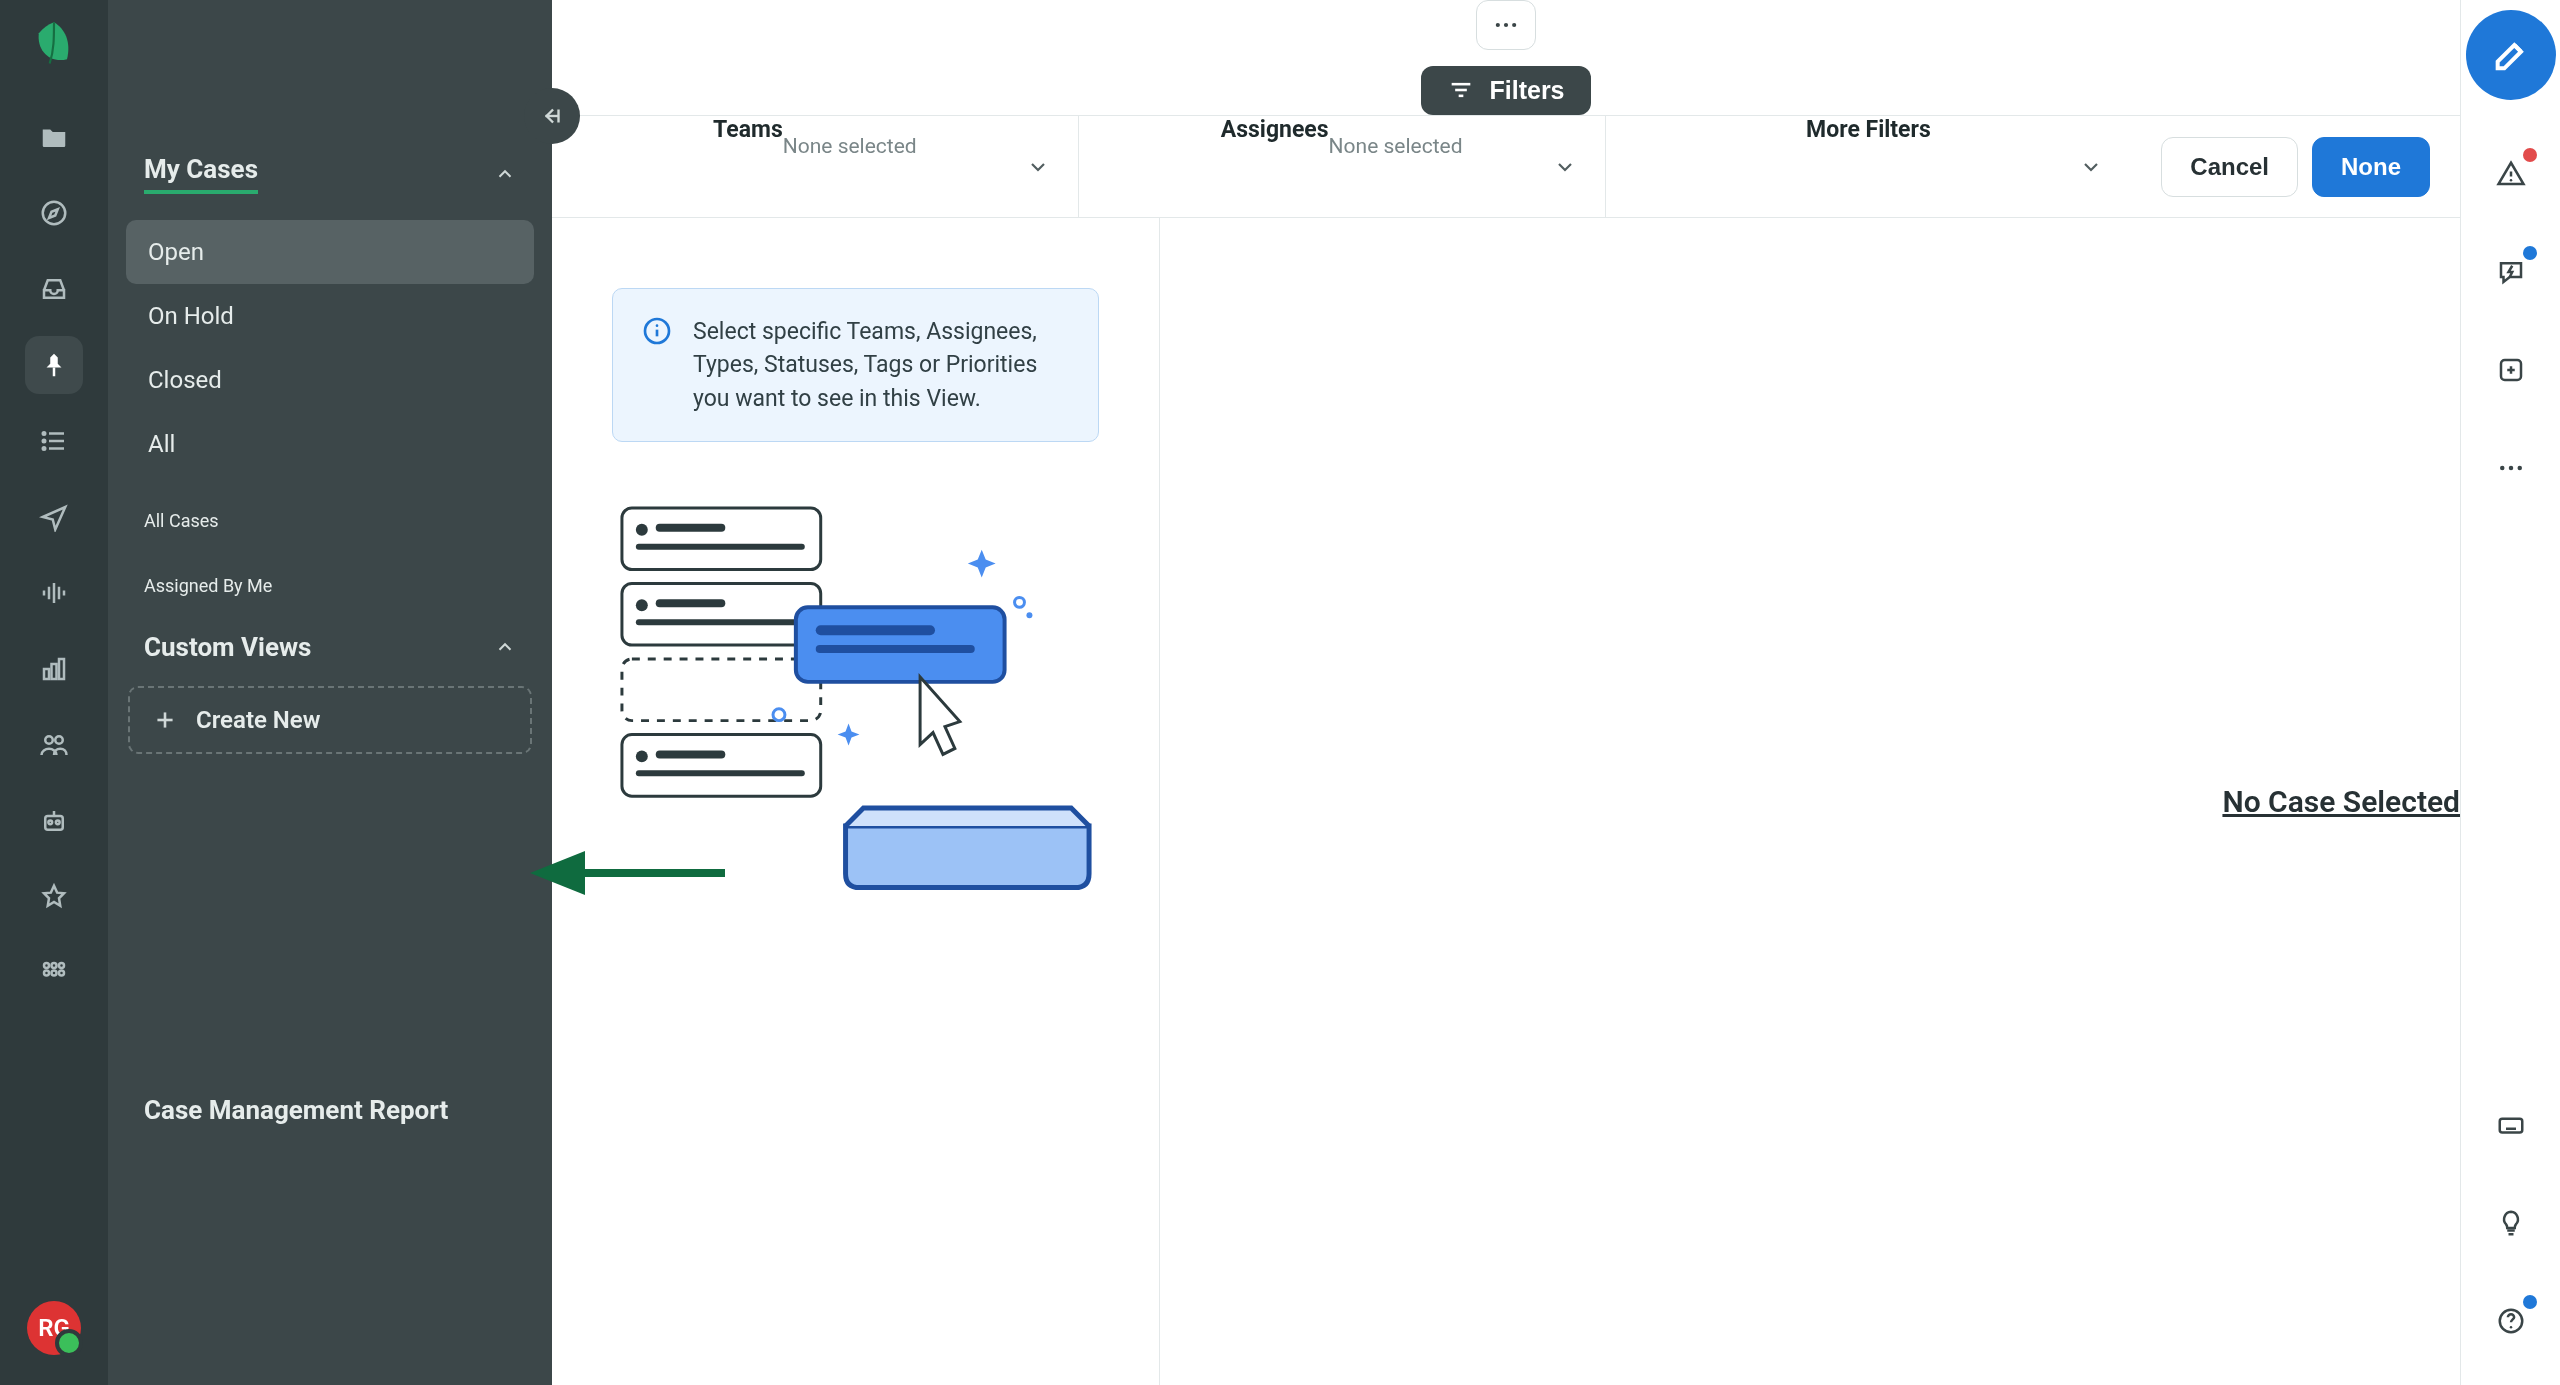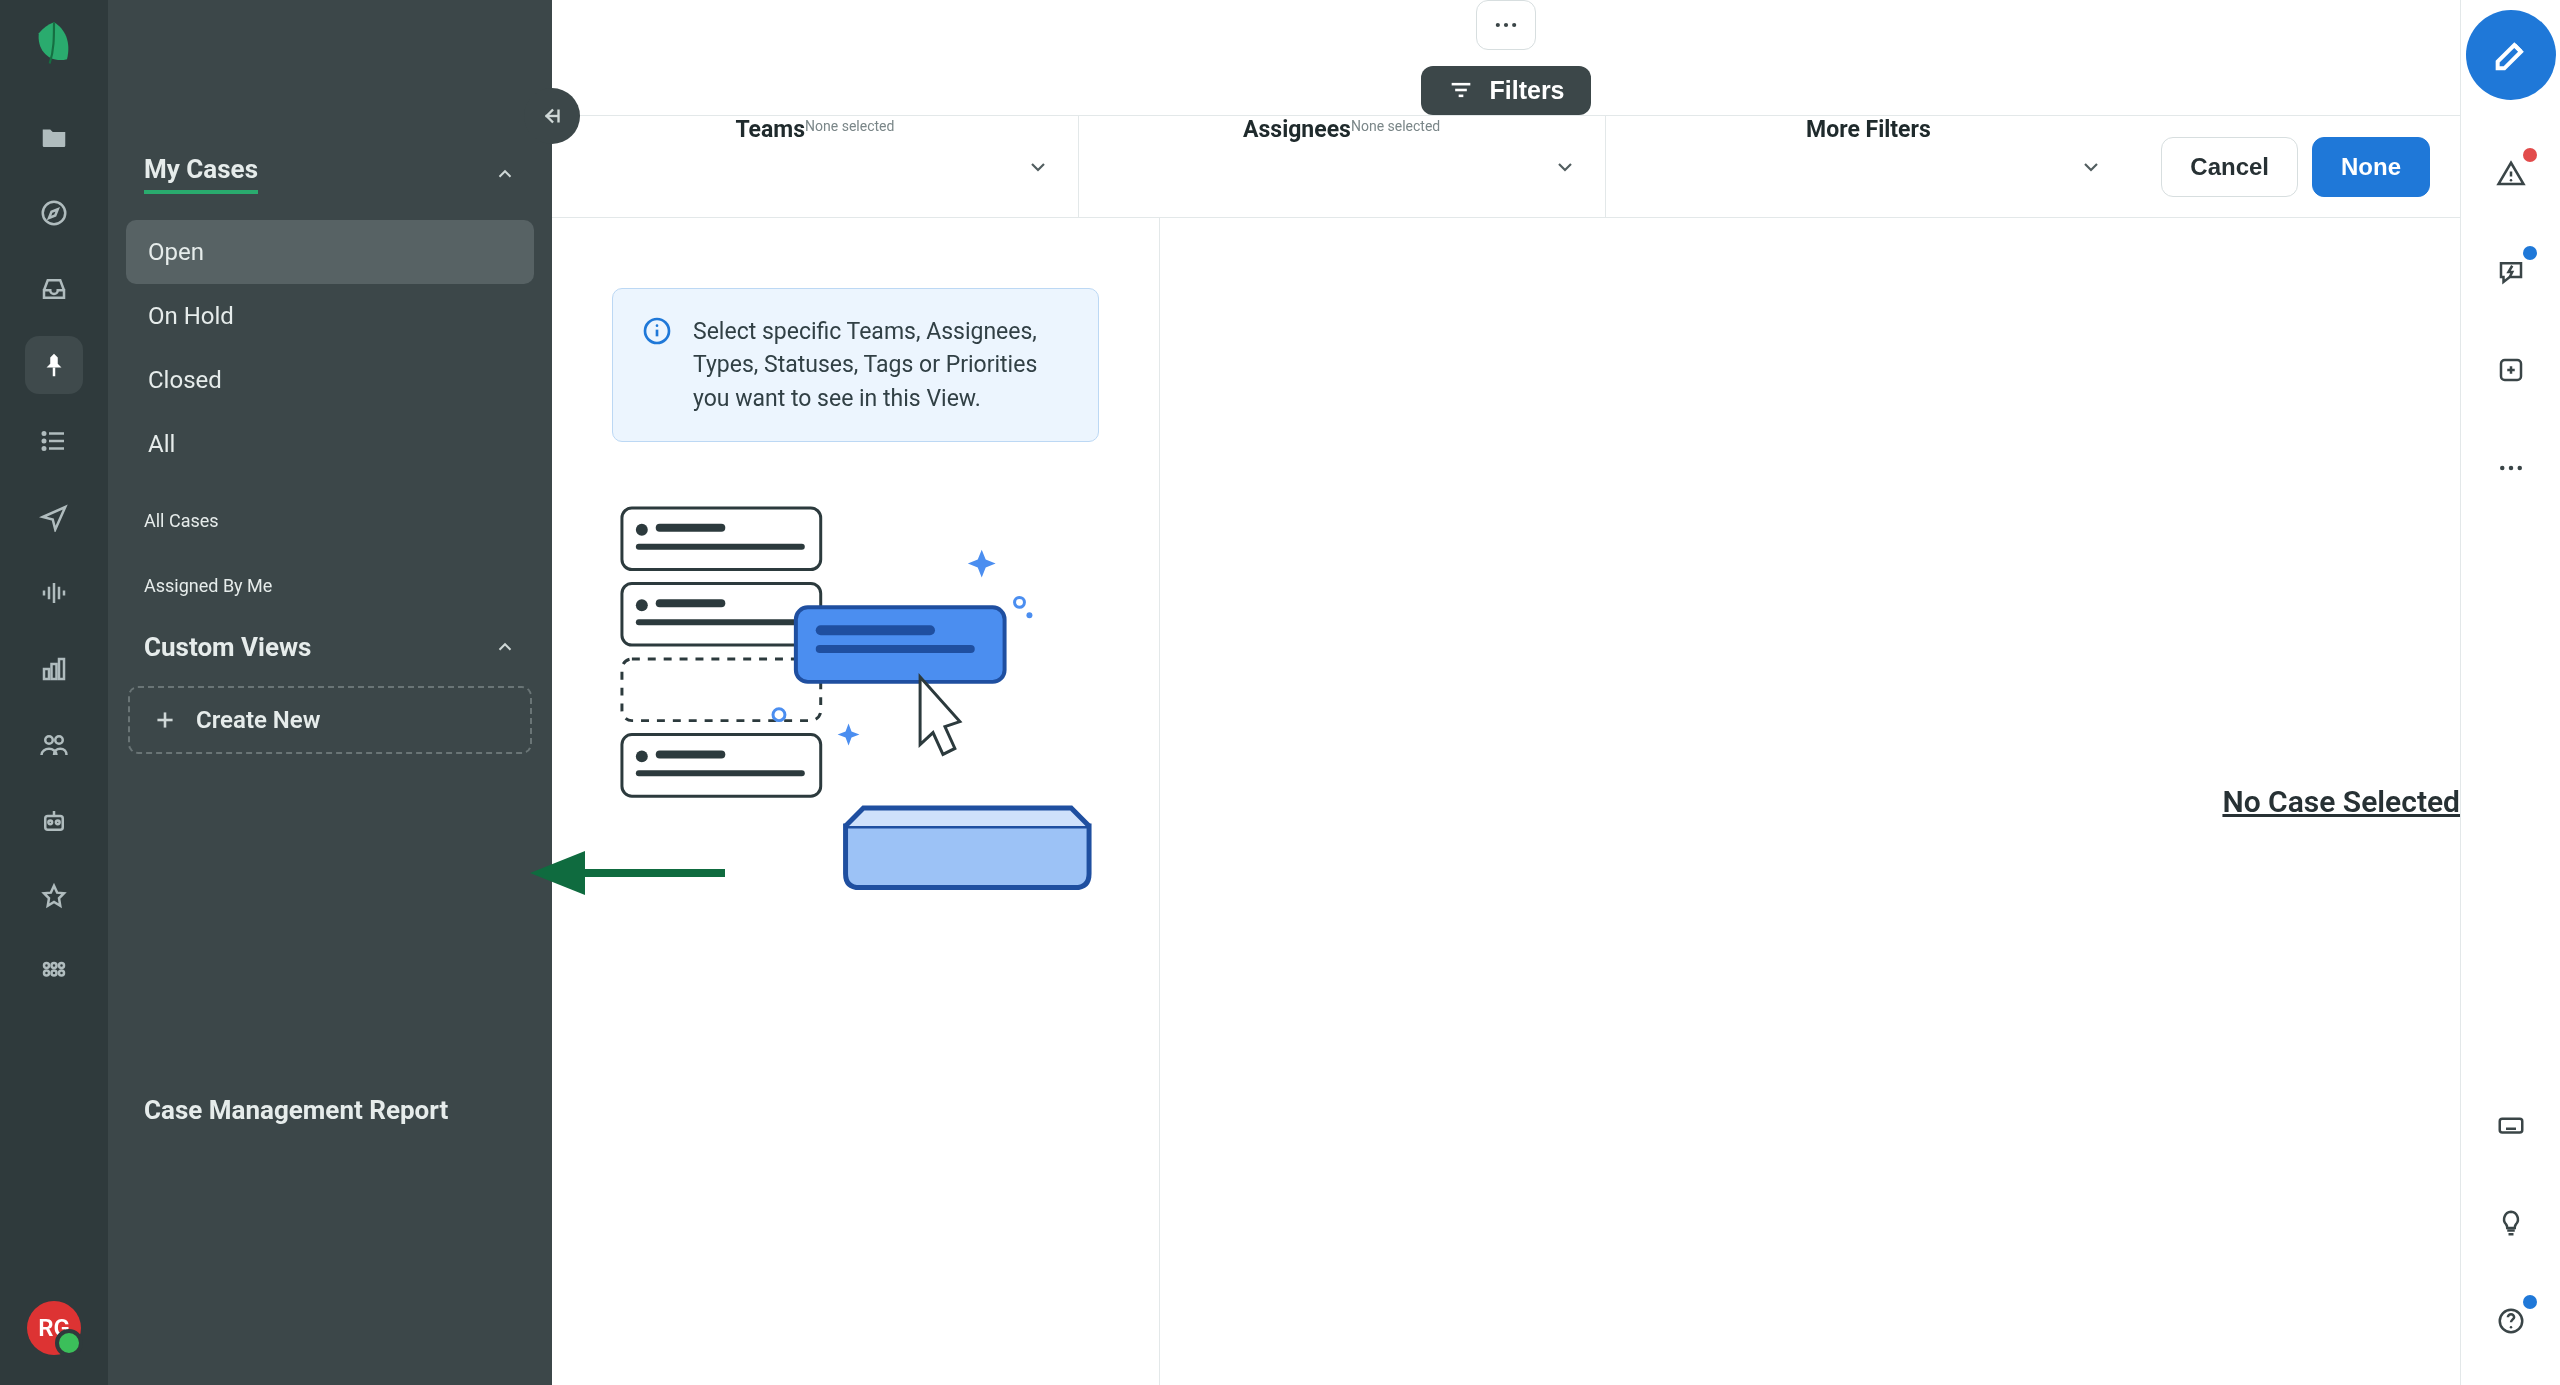--- a/index.html
+++ b/index.html
@@ -125,21 +125,21 @@
     height: 102px; border-bottom: 1px solid #e3e8e9;
     display:flex; align-items:stretch;
   }
   .filter-col {
     flex: 1; display:flex; justify-content:center;
     padding: 0 30px; border-right: 1px solid #e3e8e9;
     position: relative;
   }
   .filter-col.last{ border-right:none; }
   .filter-label { font-size: 23px; font-weight: 700; color:#1f2a2c; }
-  .filter-value { font-size: 14px; color:#7a8688; margin-top: 2px;}
+  .filter-value { font-size: 21px; color:#7a8688; margin-top: 18px;}
   .filter-chev { position:absolute; right:28px; top:50%; transform:translateY(-50%); width:24px; height:24px; stroke:#525e60; fill:none; stroke-width:2.2;}
   .filter-actions {
     display:flex; align-items:center; gap:14px; padding: 0 30px;
   }
   .btn {
     height: 60px; padding: 0 28px; border-radius: 12px; font-size: 24px; font-weight: 600;
     border: 1.5px solid #d7dedf; background:#fff; color:#273134;
   }
   .btn.primary { background:#1f78d8; border-color:#1f78d8; color:#fff; }
 

